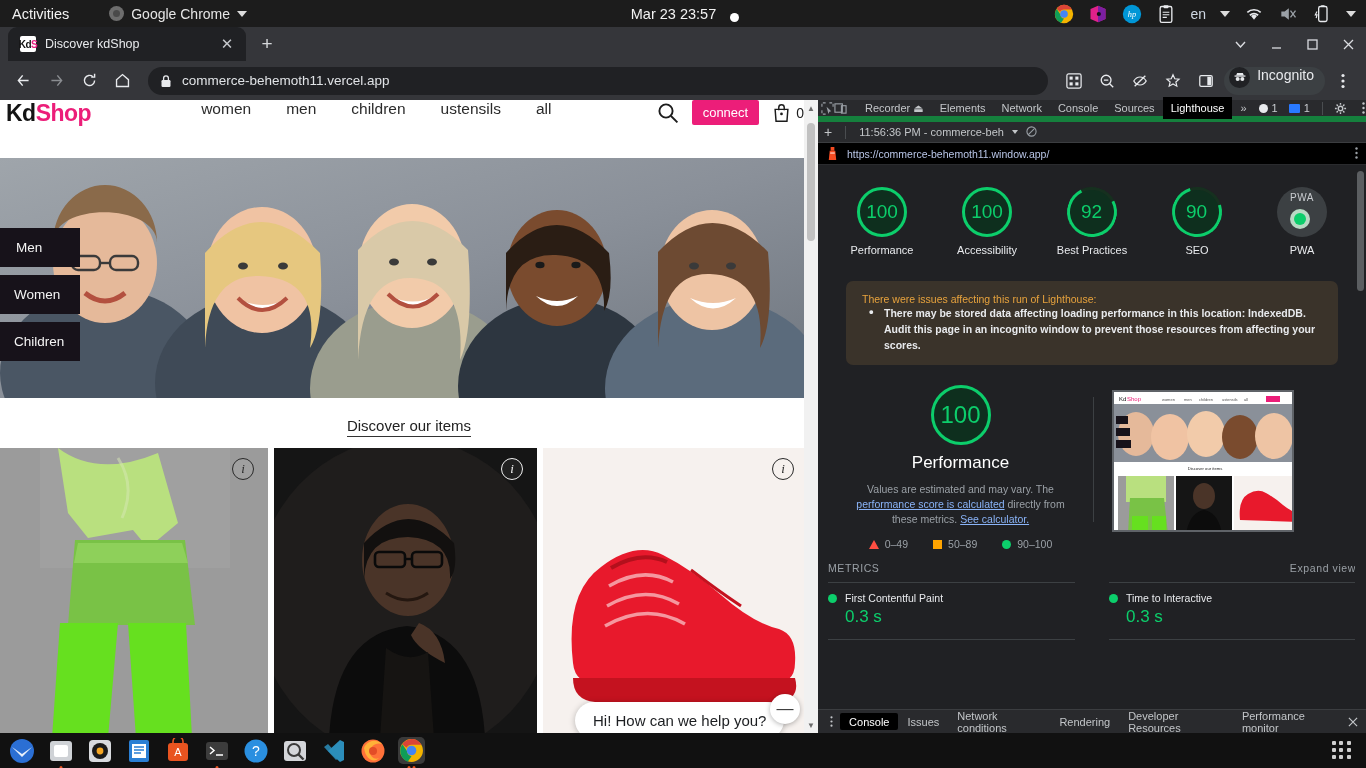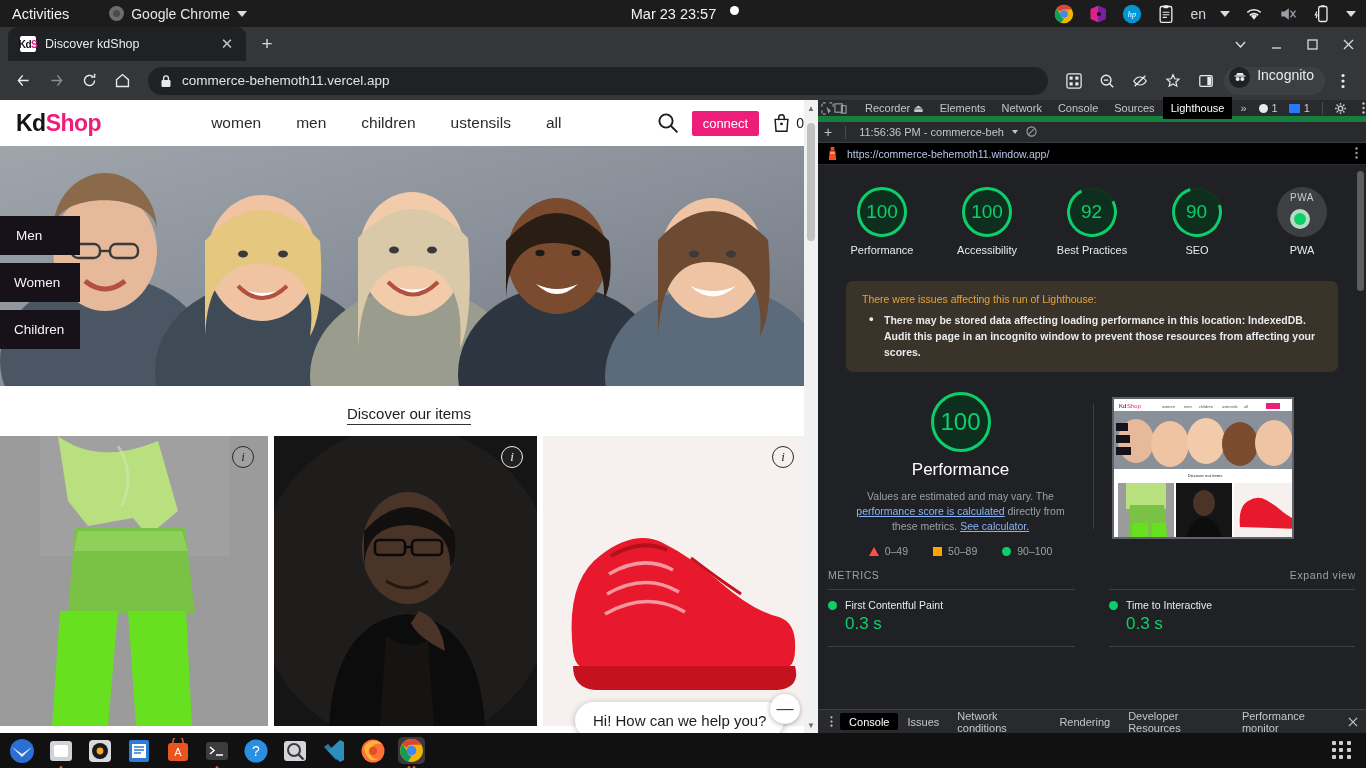--- a/index.html
+++ b/index.html
@@ -27,21 +27,21 @@
     content:""; position:absolute; left:4px; top:4px; width:7px; height:7px;
     border-radius:50%; background:#4a4a4a;
   }
   .caret-down {
     width: 0; height: 0; border-left: 5px solid transparent;
     border-right: 5px solid transparent; border-top: 6px solid #dcdcdc;
     display:inline-block;
   }
   .gnome-clock {
     position:absolute; left:4px; right:0; margin:auto; width: 220px;
-    text-align:center; display:flex; align-items:flex-start; justify-content:center; gap:14px;
+    text-align:center; display:flex; align-items:flex-end; justify-content:center; gap:14px;
     font-size: 14.5px; color:#f2f2f2;
   }
   .rec-dot { width:9px; height:9px; border-radius:50%; background:#fff; display:inline-block; }
   .gnome-right {
     position:absolute; right: 10px; top:0; height:27px;
     display:flex; align-items:center; gap:14px;
   }
   .tray-icon { width:20px; height:20px; display:block; }
   .lang { color:#cfd8e3; font-size:14px; }
 
@@ -94,21 +94,21 @@
     width:21px; height:21px; border-radius:50%; background:#202124;
     display:flex; align-items:center; justify-content:center;
   }
 
   
   .viewport { position:absolute; left:0; top:73px; width:1366px; height:633px; display:flex; }
   .page-pane { width:818px; height:633px; background:#fff; position:relative; overflow:hidden; }
 
   
   .site-hdr {
-    height:46px; display:flex; align-items:center; padding:0 16px; background:#fff;
+    height:58px; display:flex; align-items:flex-start; padding:0 6px; background:#fff;
     position:relative;
   }
   .logo { font-size:23px; font-weight:bold; letter-spacing:-0.5px; }
   .logo .kd { color:#141414; }
   .logo .shop { color:#ec1e79; }
   .site-nav { display:flex; gap:35px; margin-left:110px; }
   .site-nav a { color:#2b2b2b; font-size:15.5px; text-decoration:none; }
   .hdr-right { position:absolute; right:14px; display:flex; align-items:center; gap:13px; }
   .connect-btn {
     background:#ec1e79; color:#fff; font-size:13px; padding:5px 11px; border:none; border-radius:2px;
@@ -206,21 +206,21 @@
   .pwa-txt { color:#c9ccd0; font-size:10px; margin-top:5px; letter-spacing:0.5px;}
   .pwa-check {
     position:absolute; left:13px; top:22px; width:20px; height:20px; border-radius:50%;
     background:#b8d9c4; display:flex; align-items:center; justify-content:center;
   }
   .pwa-check i { width:12px; height:12px; border-radius:50%; background:#0cce6b; display:block; }
 
   .warn-box {
     margin:14px 28px 0; background:#3a332a; border-radius:7px; padding:12px 16px;
   }
-  .warn-title { color:#e8a33d; font-size:10.5px; margin-bottom:7px; }
+  .warn-title { color:#e8a33d; font-size:10.5px; }
   .warn-li { color:#e8eaed; font-size:10.5px; font-weight:bold; line-height:16px; padding-left:22px; position:relative;}
   .warn-li::before { content:"•"; position:absolute; left:7px; top:-1px; font-size:13px; }
 
   .perf-row { display:flex; padding:20px 10px 0; }
   .perf-left { width:265px; text-align:center; position:relative; }
   .ring-big {
     width:60px; height:60px; border-radius:50%; margin:0 auto 8px;
     display:flex; align-items:center; justify-content:center; font-size:24px;
     color:#0cce6b; background:#0e2f1e;
   }

